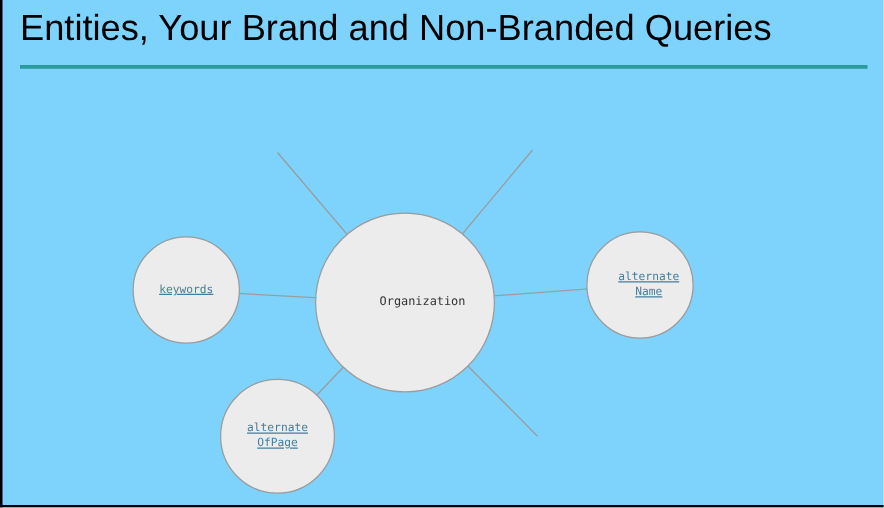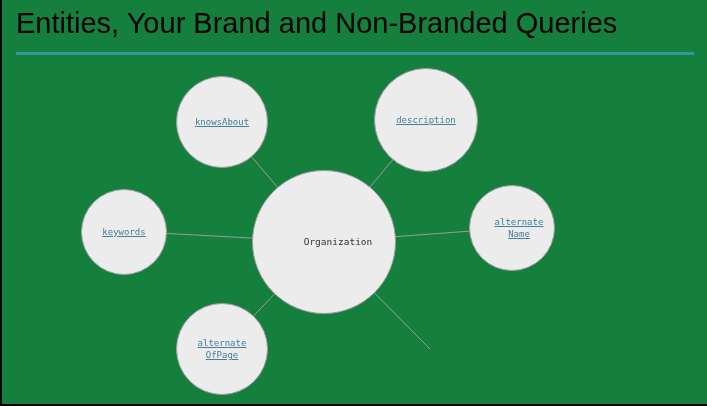--- a/index.html
+++ b/index.html
@@ -4,21 +4,21 @@
 <style>
   html, body {
     margin: 0;
     padding: 0;
     background: #ffffff;
   }
   #slide {
     position: relative;
     width: 707px;
     height: 406px;
-    background: #15803d;
+    background: #7dd3fc;
     border-left: 2px solid #000000;
     border-bottom: 2px solid #000000;
     box-sizing: border-box;
     overflow: hidden;
     font-family: "Liberation Sans", sans-serif;
   }
   .page-title {
     position: absolute;
     left: 14px;
     top: 5px;
@@ -74,21 +74,21 @@
     color: #333333;
     text-decoration: none;
     cursor: default;
     max-width: 110px;
     padding-left: 28px;
   }
   
   .node-organization      { left: 250px; top: 170px; width: 144px; height: 144px; }
   .node-knowsabout        { left: 174px; top:  76px; width:  92px; height:  92px; }
   .node-description       { left: 372px; top:  68px; width: 104px; height: 104px; }
-  .node-keywords          { left:  79px; top: 189px; width:  86px; height:  86px; justify-content: center; }
+  .node-keywords          { left:  104px; top: 189px; width:  86px; height:  86px; justify-content: center; }
   .node-alternatename     { left: 467px; top: 185px; width:  86px; height:  86px; justify-content: flex-end; }
   .node-mainentityofpage  { left: 174px; top: 303px; width:  92px; height:  92px; }
   .node-brand             { left: 387px; top: 308px; width:  82px; height:  82px; }
 </style>
 </head>
 <body>
 
 <div id="slide">
 
   <h1 class="page-title" style="margin:0;">Entities, Your Brand and Non-Branded Queries</h1>
@@ -101,27 +101,21 @@
     <line x1="322" y1="242" x2="138" y2="232"></line>
     <line x1="322" y1="242" x2="510" y2="228"></line>
     <line x1="322" y1="242" x2="220" y2="349"></line>
     <line x1="322" y1="242" x2="428" y2="349"></line>
   </svg>
 
   <div class="node node-organization">
     <span class="node-label center-label">Organization</span>
   </div>
 
-  <div class="node node-knowsabout">
-    <span class="node-label">knowsAbout</span>
-  </div>
 
-  <div class="node node-description">
-    <span class="node-label">description</span>
-  </div>
 
   <div class="node node-keywords">
     <span class="node-label">keywords</span>
   </div>
 
   <div class="node node-alternatename">
     <span class="node-label">alternate Name</span>
   </div>
 
   <div class="node node-mainentityofpage">

